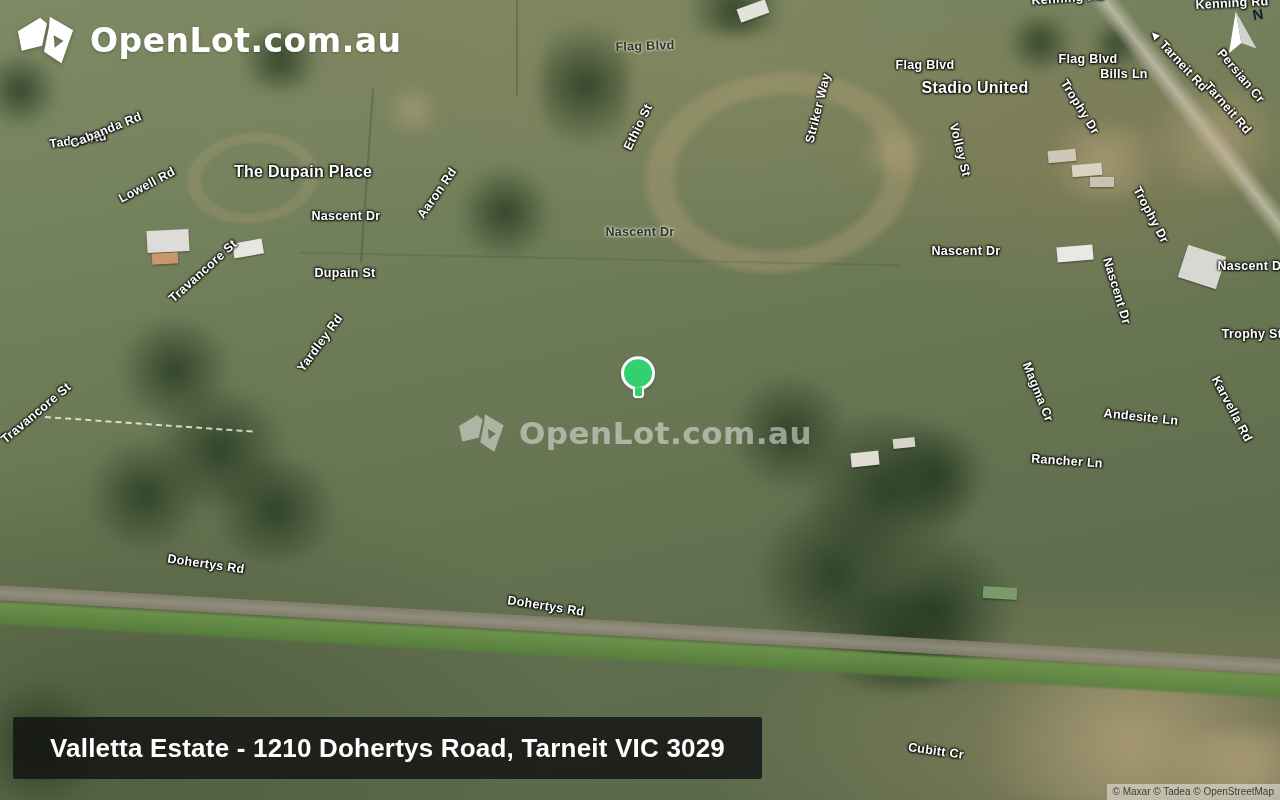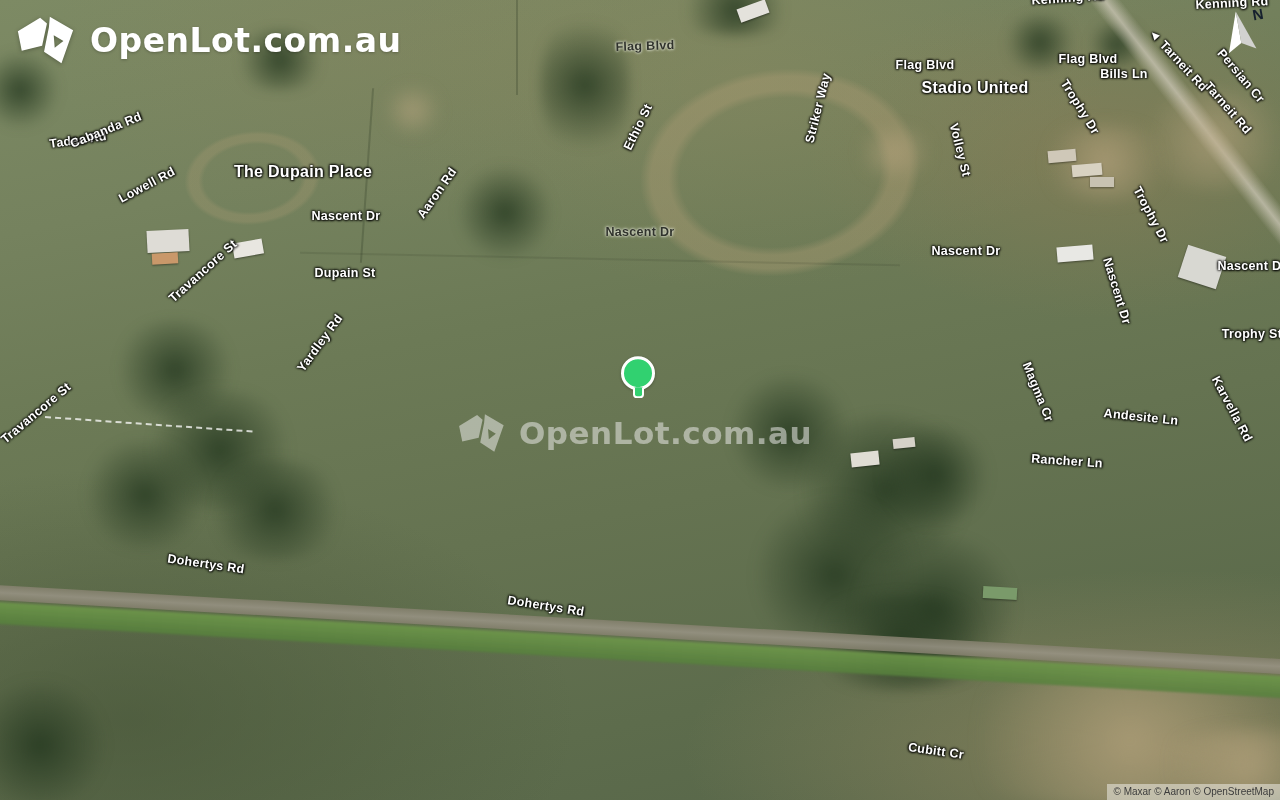--- a/index.html
+++ b/index.html
@@ -207,18 +207,21 @@
   <div class="compass">
     <svg viewBox="0 0 52 58">
       <g>
         <polygon points="20,4 20,36 6,44" fill="#ffffff"></polygon>
         <polygon points="20,4 34,44 20,36" fill="#d2d2d0"></polygon>
       </g>
       <text x="36" y="16" font-family="Liberation Sans, DejaVu Sans, sans-serif" font-size="15" font-weight="bold" fill="#16202e">N</text>
     </svg>
   </div>
 
+  <div class="caption" style="--caption-bg: rgba(18,18,18,0.82);">
+    <span class="caption-text">Valletta Estate - 1210 Dohertys Road, Tarneit VIC 3029</span>
+  </div>
 
   <div class="attribution">
-    <span>© Maxar © Aaron © OpenStreetMap</span>
+    <span>© Maxar © Tadea © OpenStreetMap</span>
   </div>
 
 </div>
 
 </body></html>

